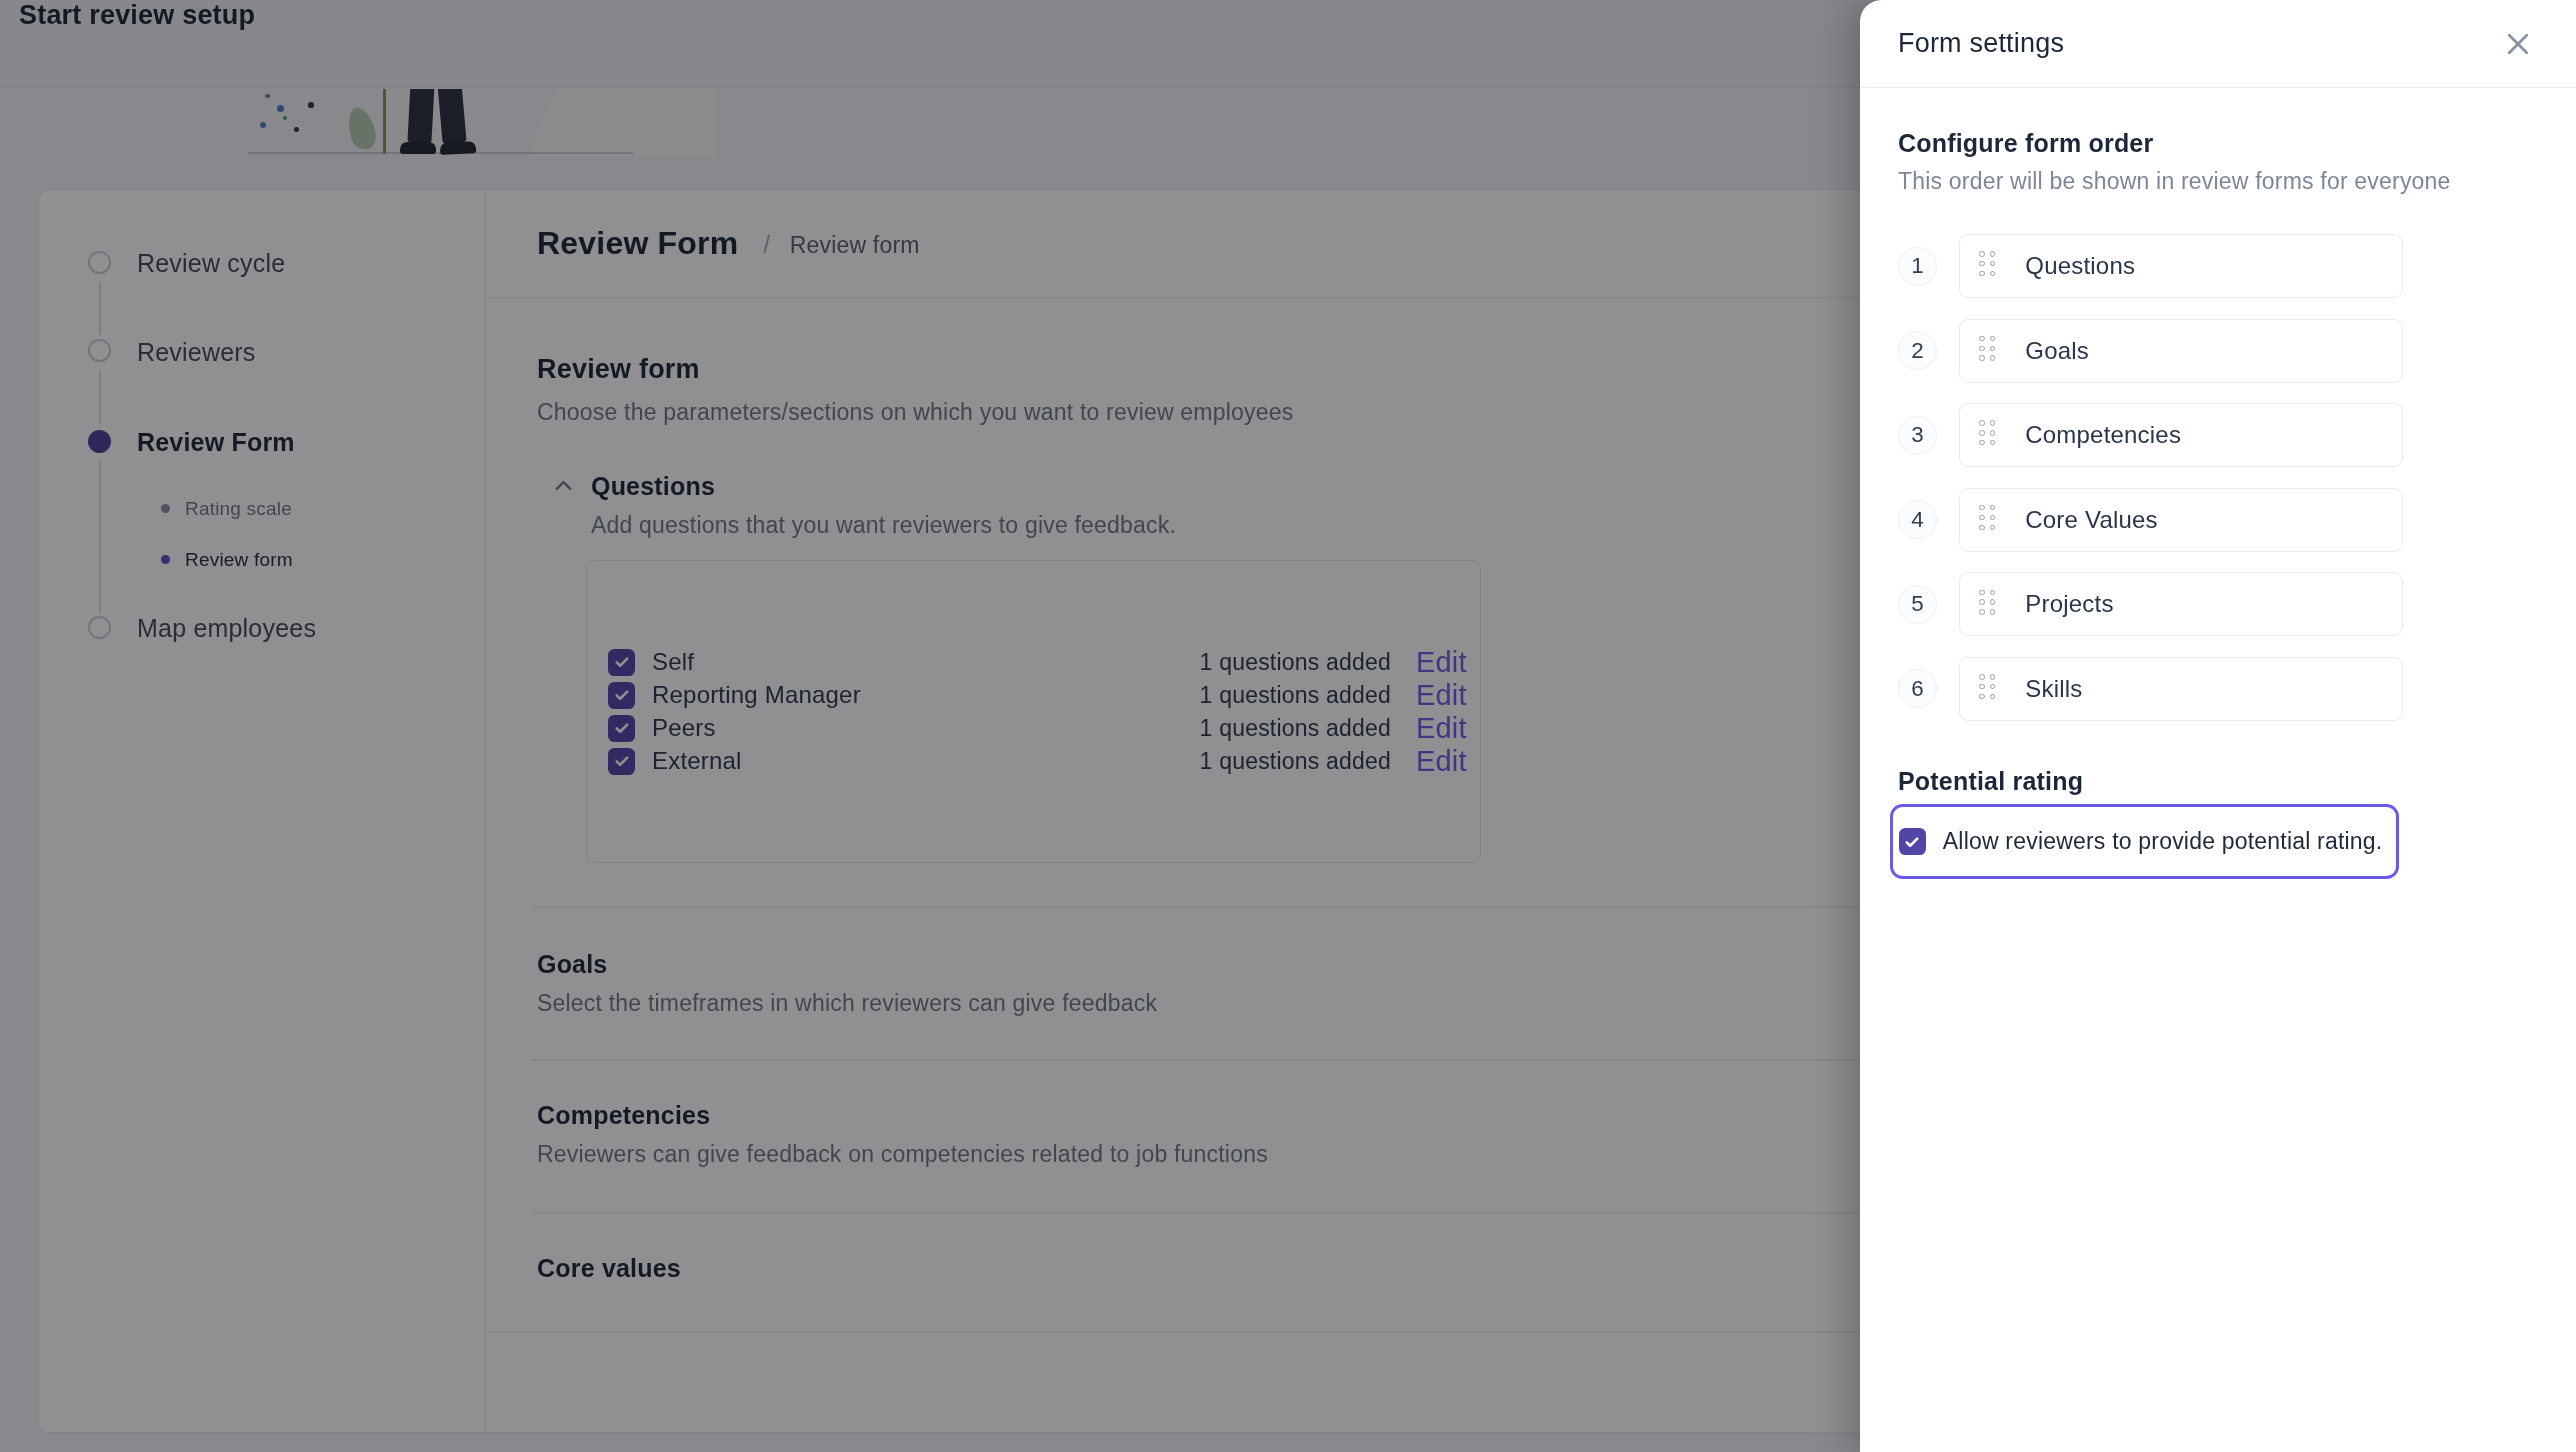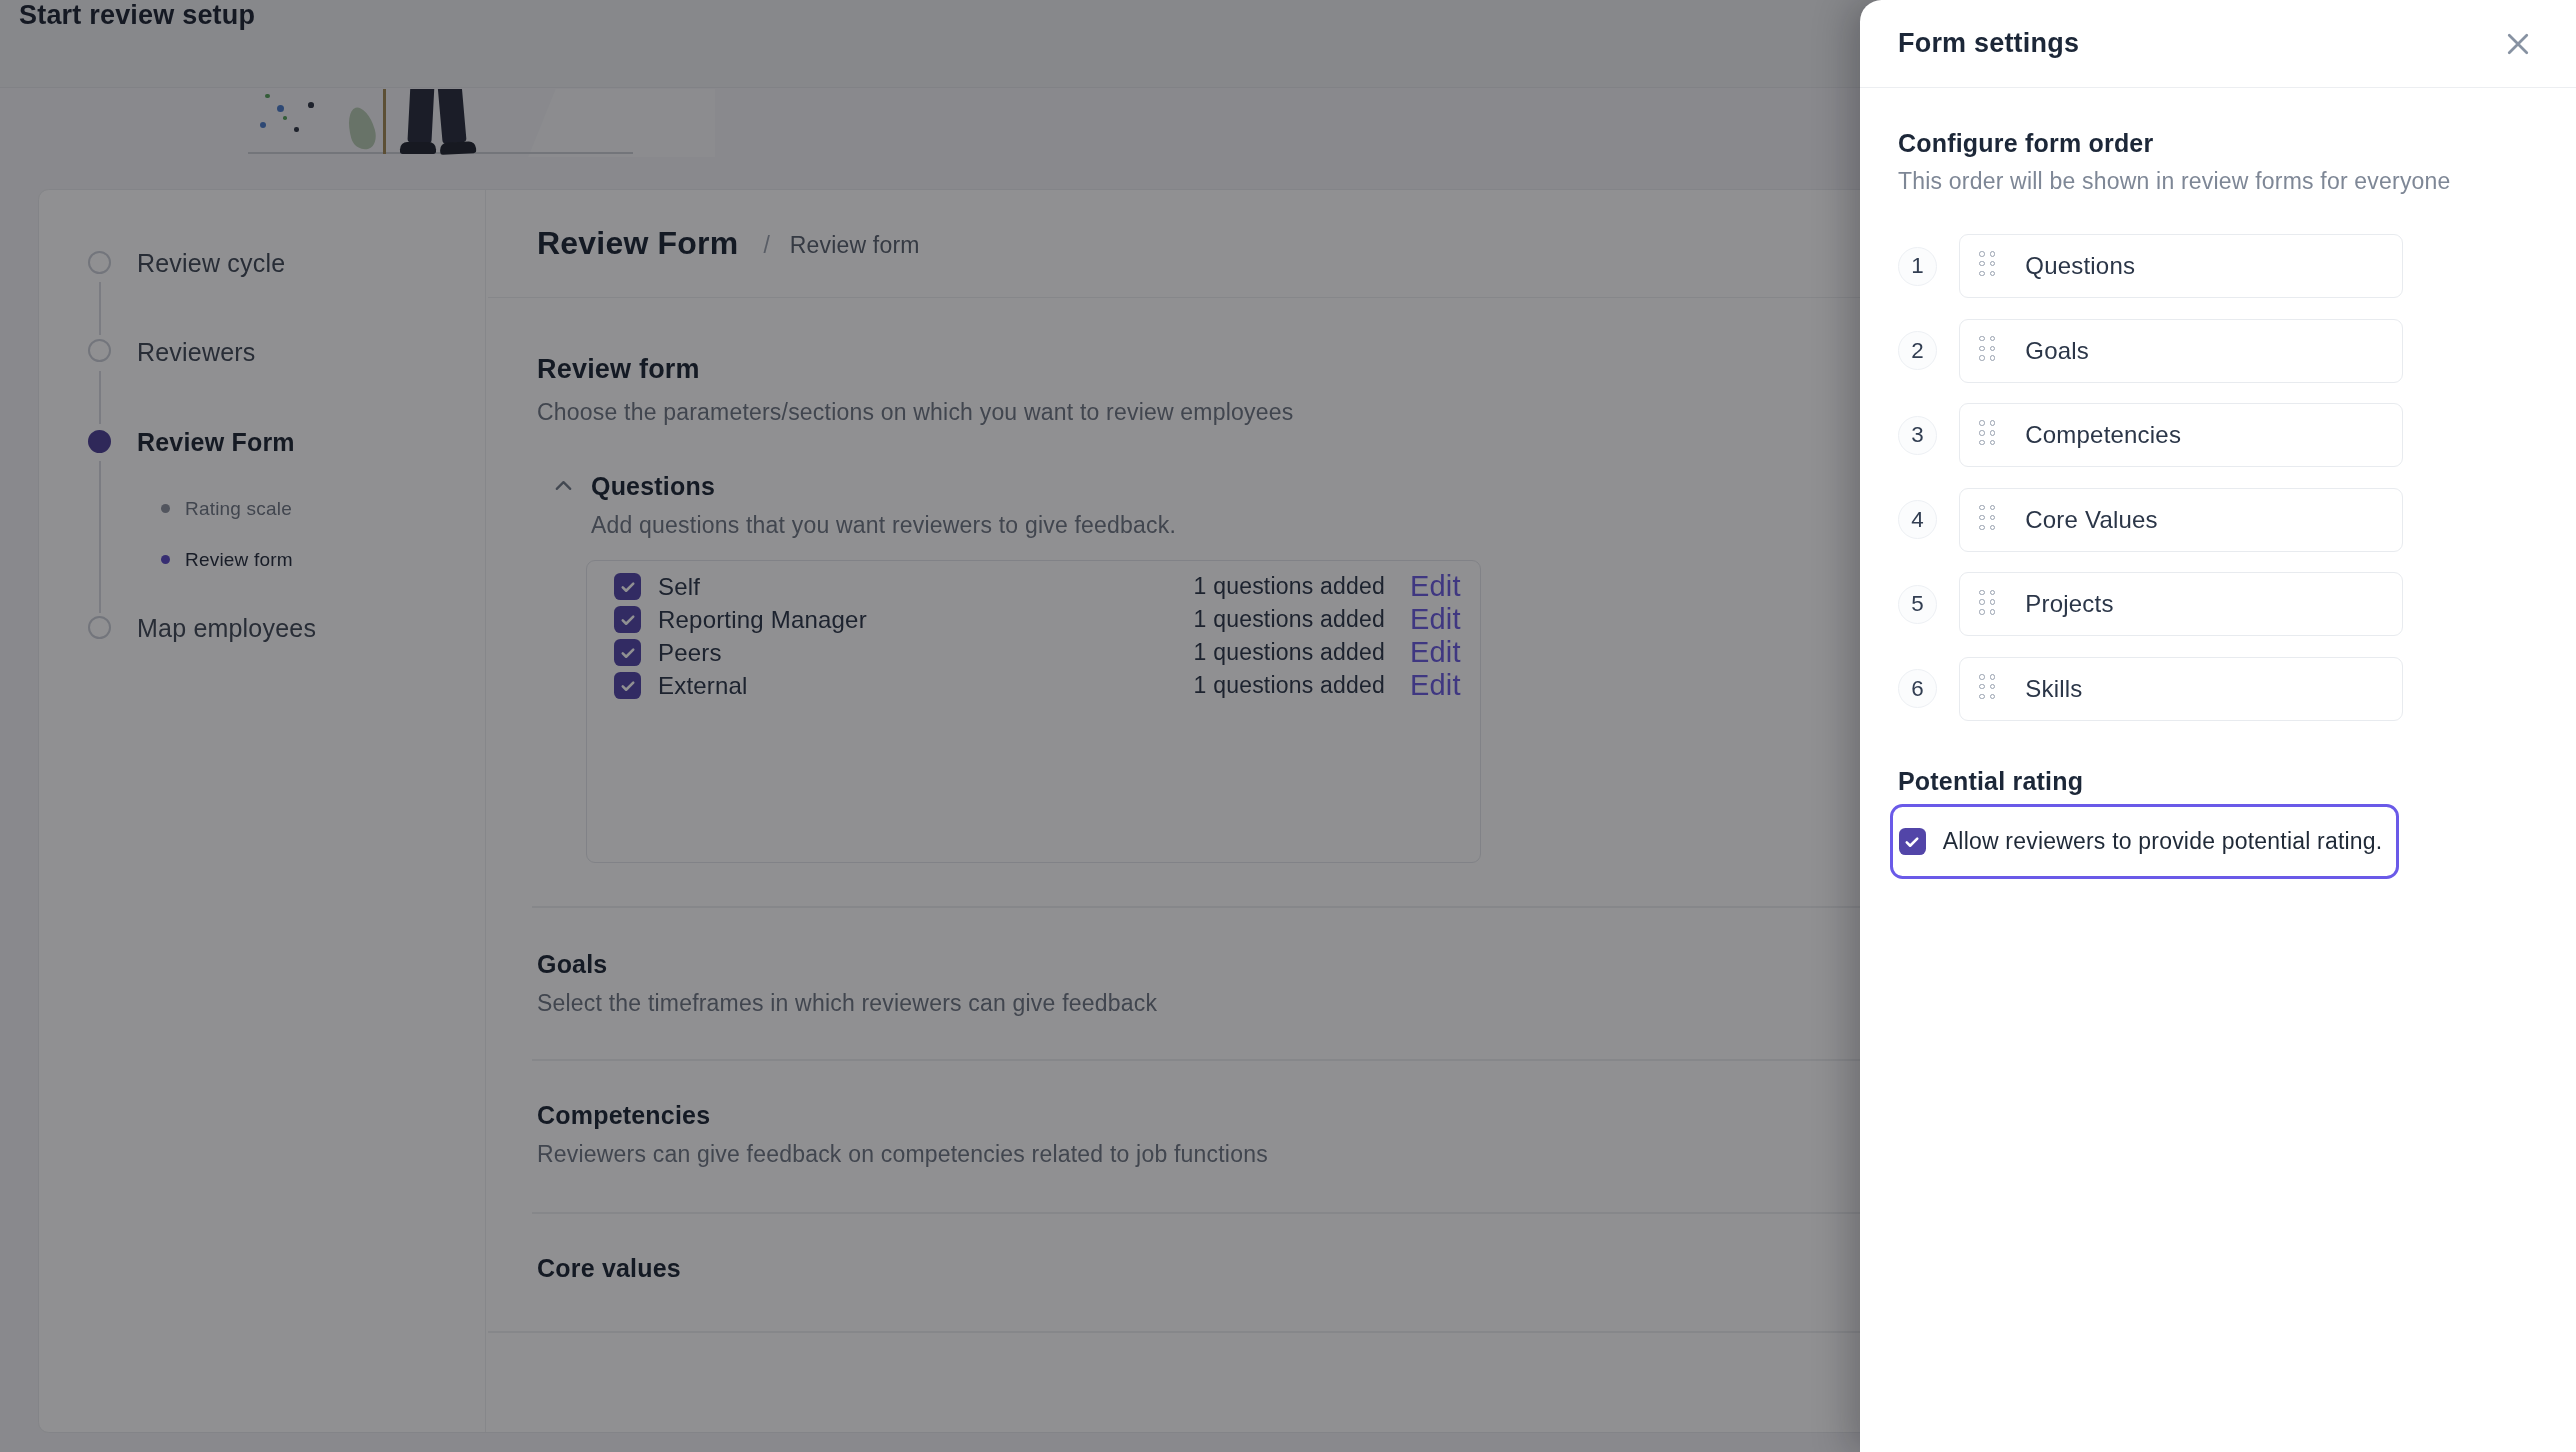--- a/index.html
+++ b/index.html
@@ -64,21 +64,21 @@
   .sec-title{ position:absolute; left:49px; font-size:27px; font-weight:700; color:#1b2534; transform:translateY(-50%); }
   .sec-desc{ position:absolute; left:49px; font-size:23px; color:#6e7683; transform:translateY(-50%); }
   .q-head{ position:absolute; left:64px; display:flex; align-items:center; transform:translateY(-50%); }
   .q-chevron{ width:23px; height:23px; margin-right:16px; display:inline-flex; }
   .q-title{ font-size:25px; font-weight:700; color:#1b2534; }
   .q-desc{ position:absolute; left:103px; font-size:23px; color:#6e7683; transform:translateY(-50%); }
 
   .q-card{
     position:absolute; left:98px; top:370px; width:895px; height:303px;
     border:1.8px solid #e3e6ea; border-radius:9px;
-    display:flex; flex-direction:column; justify-content:flex-start; padding:9px 27px;
+    display:flex; flex-direction:column; justify-content:center; padding:9px 21px;
   }
   .q-row{ display:flex; align-items:center; }
   .checkbox{
     width:27px; height:27px; border-radius:6.3px; background:#5245a8; flex:0 0 27px;
     display:flex; align-items:center; justify-content:center;
   }
   .checkbox svg{ width:18px; height:18px; }
   .q-label{ font-size:24px; color:#2b3648; margin-left:17px; }
   .q-meta{ margin-left:auto; font-size:23px; color:#2b3648; }
   .q-edit{ font-size:29px; color:#6a5be0; margin-left:25px; width:43px; cursor:pointer; }
@@ -89,21 +89,21 @@
   
   .scrim{ position:absolute; left:0; top:0; width:2576px; height:1453px; background:rgba(13,14,18,0.46); z-index:40; }
 
   
   .panel{
     position:absolute; left:1860px; top:0; width:716px; height:1453px; background:#fff;
     border-top-left-radius:21.5px; box-shadow:-10.7px 0 36px rgba(10,12,20,.25); z-index:50;
   }
   .panel-header{
     position:absolute; left:0; right:0; top:0; height:88px; border-bottom:1.8px solid #eceef1;
-    display:flex; align-items:center; padding:0 43px 0 38px;font-weight:bold;
+    display:flex; align-items:center; padding:0 43px 0 38px;
   }
   .panel-title{ font-size:27px; color:#1c2738; }
   .close-btn{ margin-left:auto; width:30px; height:30px; cursor:pointer; display:flex; }
   .ph{ position:absolute; left:38px; transform:translateY(-50%); }
   .order-title{ font-size:25px; font-weight:700; color:#1c2738; }
   .order-subtitle{ font-size:23px; color:#7e8796; }
 
   .order-list{ position:absolute; left:38px; top:234px; width:505px; }
   .order-row{ display:flex; align-items:center; margin-bottom:20.6px; height:64px; }
   .num-circle{

